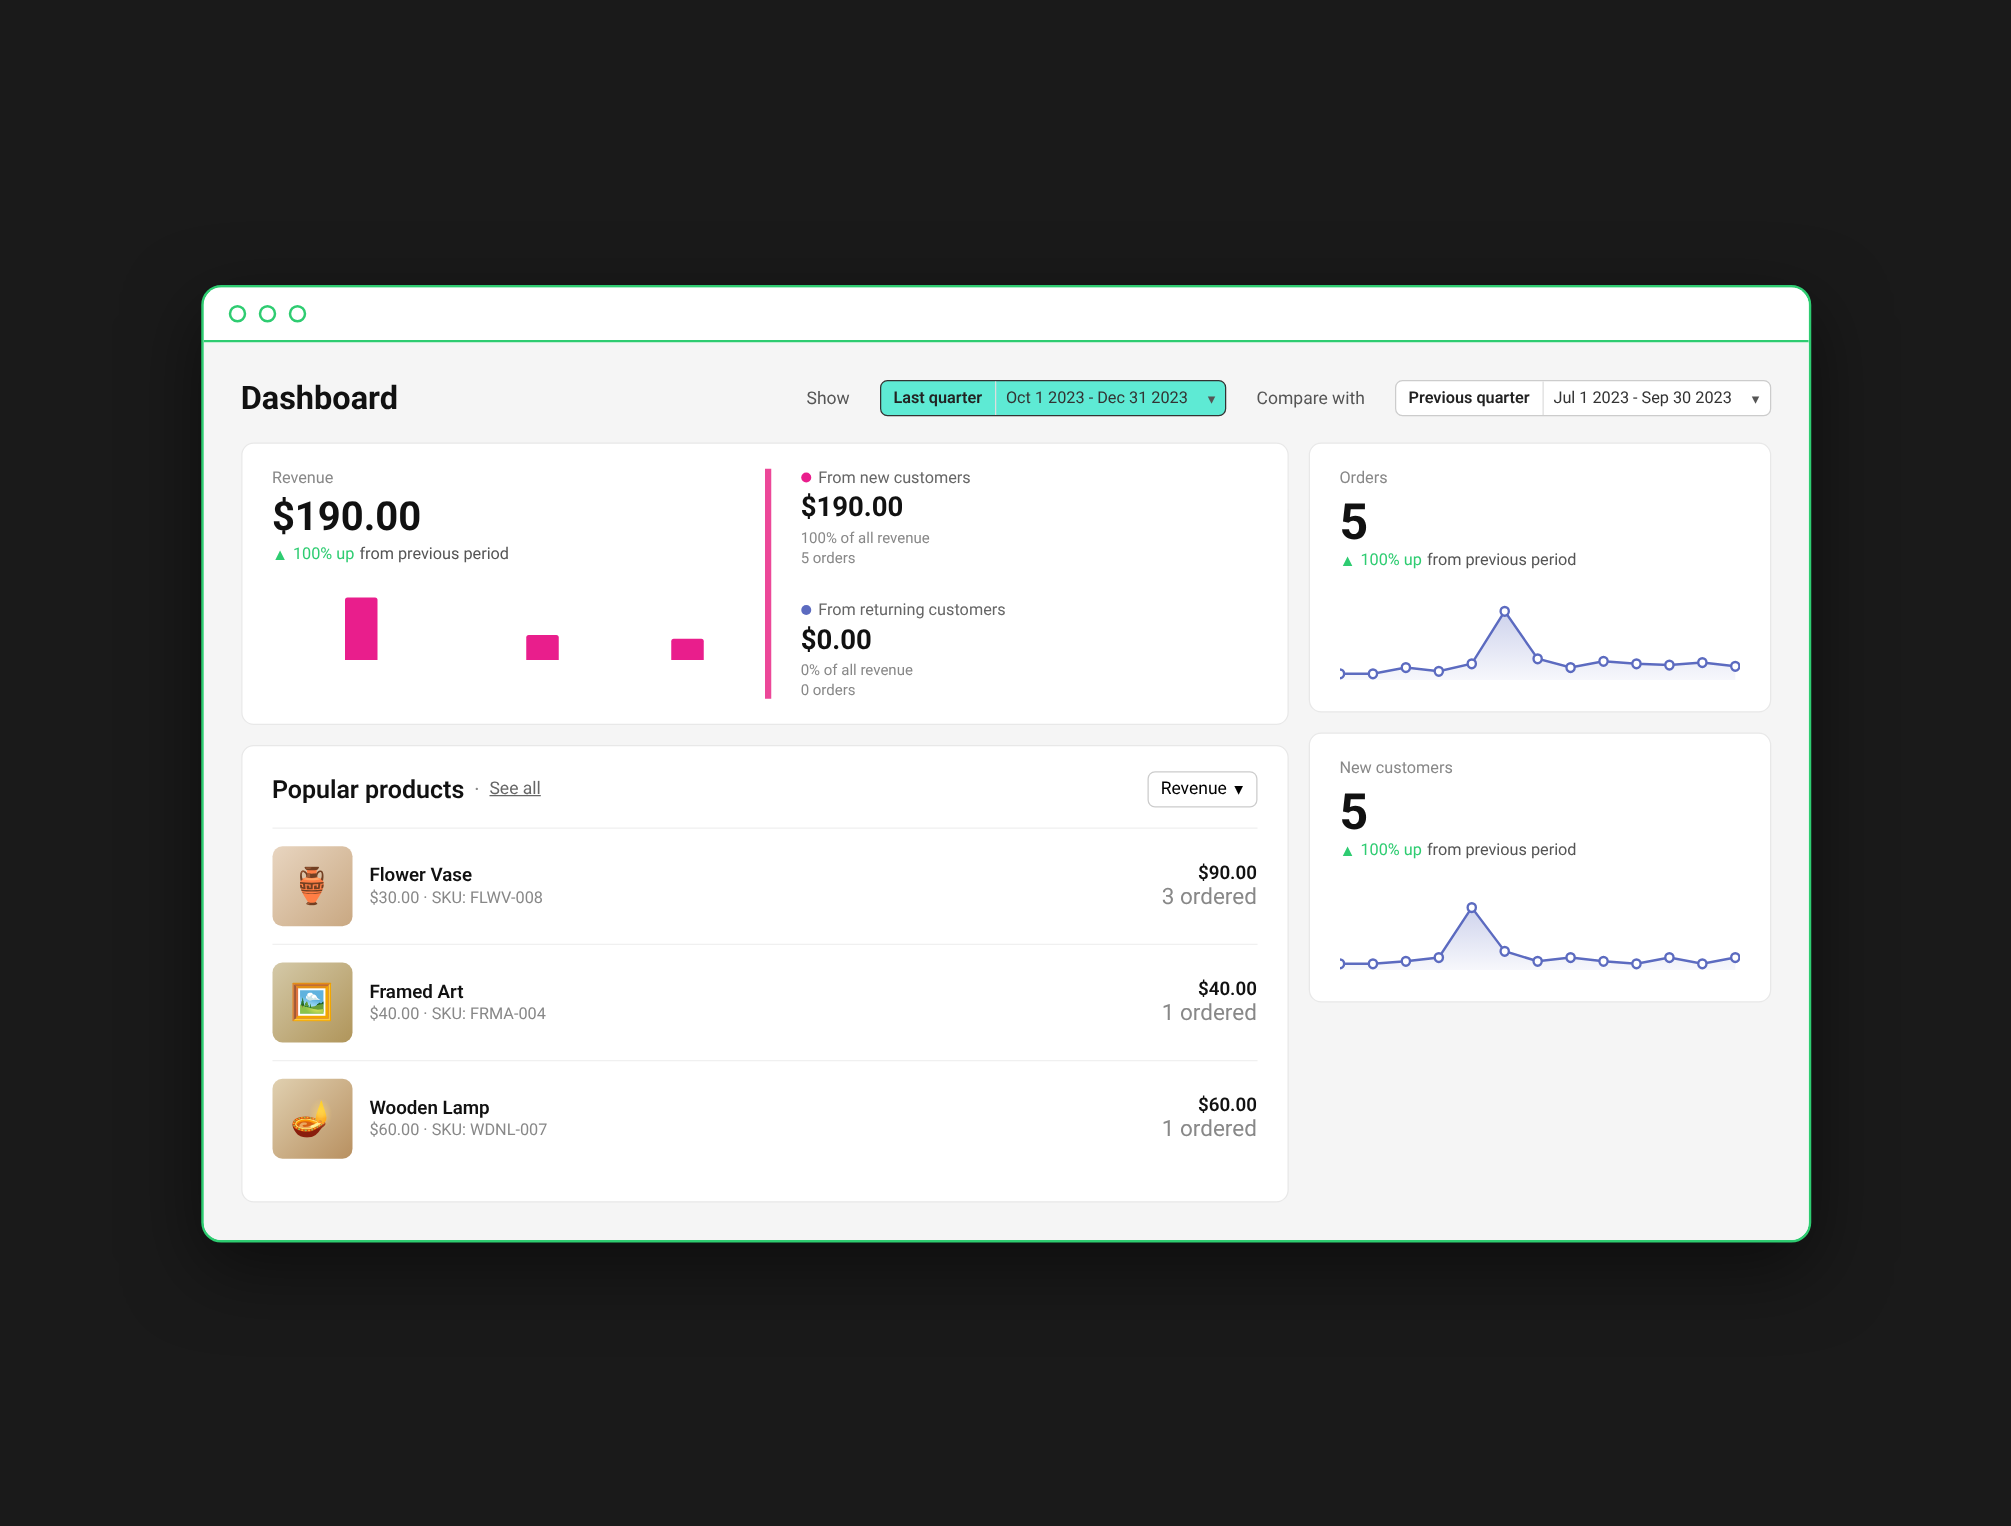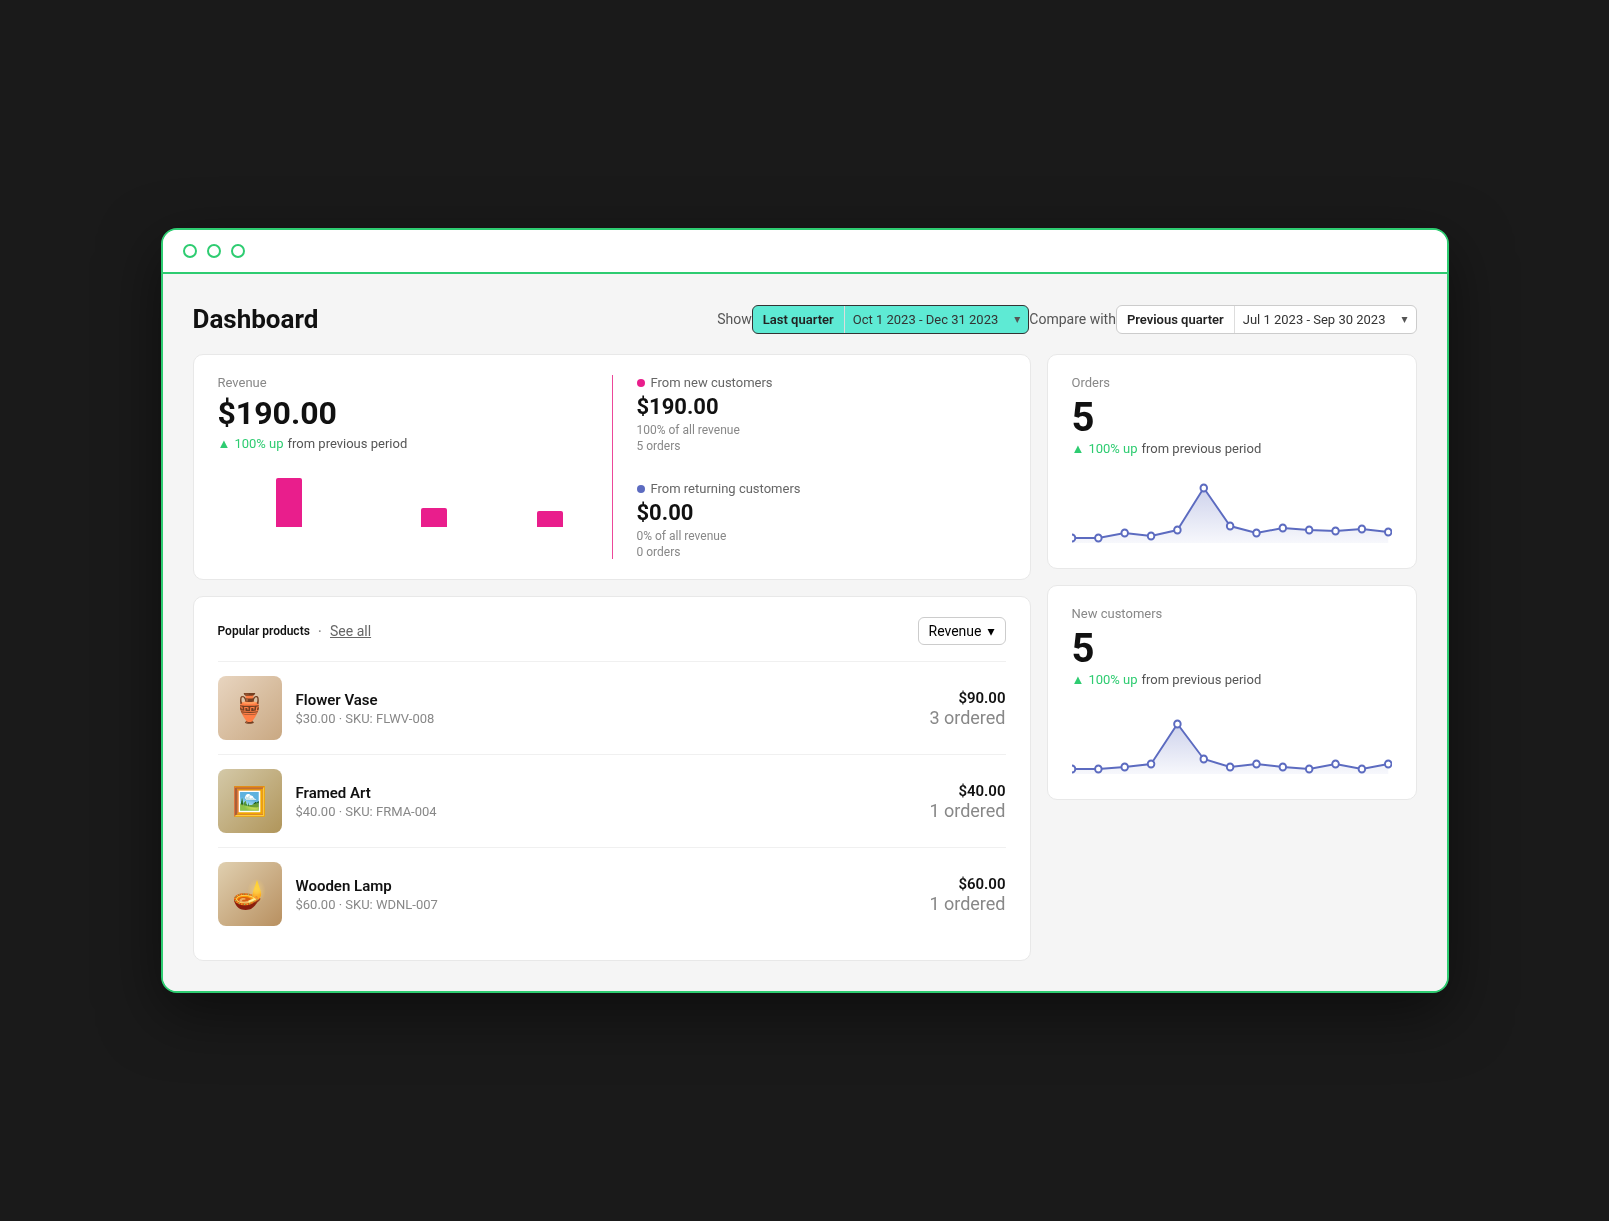--- a/index.html
+++ b/index.html
@@ -43,21 +43,21 @@
       margin-bottom: 20px;
     }
     .dashboard-title {
       font-size: 26px;
       font-weight: 700;
       color: #111;
     }
     .header-controls {
       display: flex;
       align-items: center;
-      gap: 0;
+      gap: 24px;
     }
     .show-label, .compare-label {
       font-size: 14px;
       color: #555;
     }
     .period-selector {
       display: flex;
       align-items: center;
       border: 1.5px solid #333;
       border-radius: 6px;
@@ -131,21 +131,21 @@
     }
     .revenue-card {
       display: grid;
       grid-template-columns: 1fr 1fr;
       gap: 0;
     }
     .revenue-left {
       padding-right: 20px;
     }
     .revenue-right {
-      border-left: 1px solid #ec4899;
+      border-left: 5px solid #ec4899;
       padding-left: 24px;
       display: flex;
       flex-direction: column;
       justify-content: center;
       gap: 28px;
     }
     .metric-label {
       font-size: 13px;
       color: #888;
       margin-bottom: 4px;
@@ -231,21 +231,21 @@
       align-items: center;
       justify-content: space-between;
       margin-bottom: 16px;
     }
     .popular-title-group {
       display: flex;
       align-items: center;
       gap: 8px;
     }
     .popular-title {
-      font-size: 12px;
+      font-size: 20px;
       font-weight: 600;
       color: #111;
       text-align: center;
     }
     .see-all-link {
       font-size: 14px;
       color: #666;
       text-decoration: underline;
       cursor: pointer;
     }

